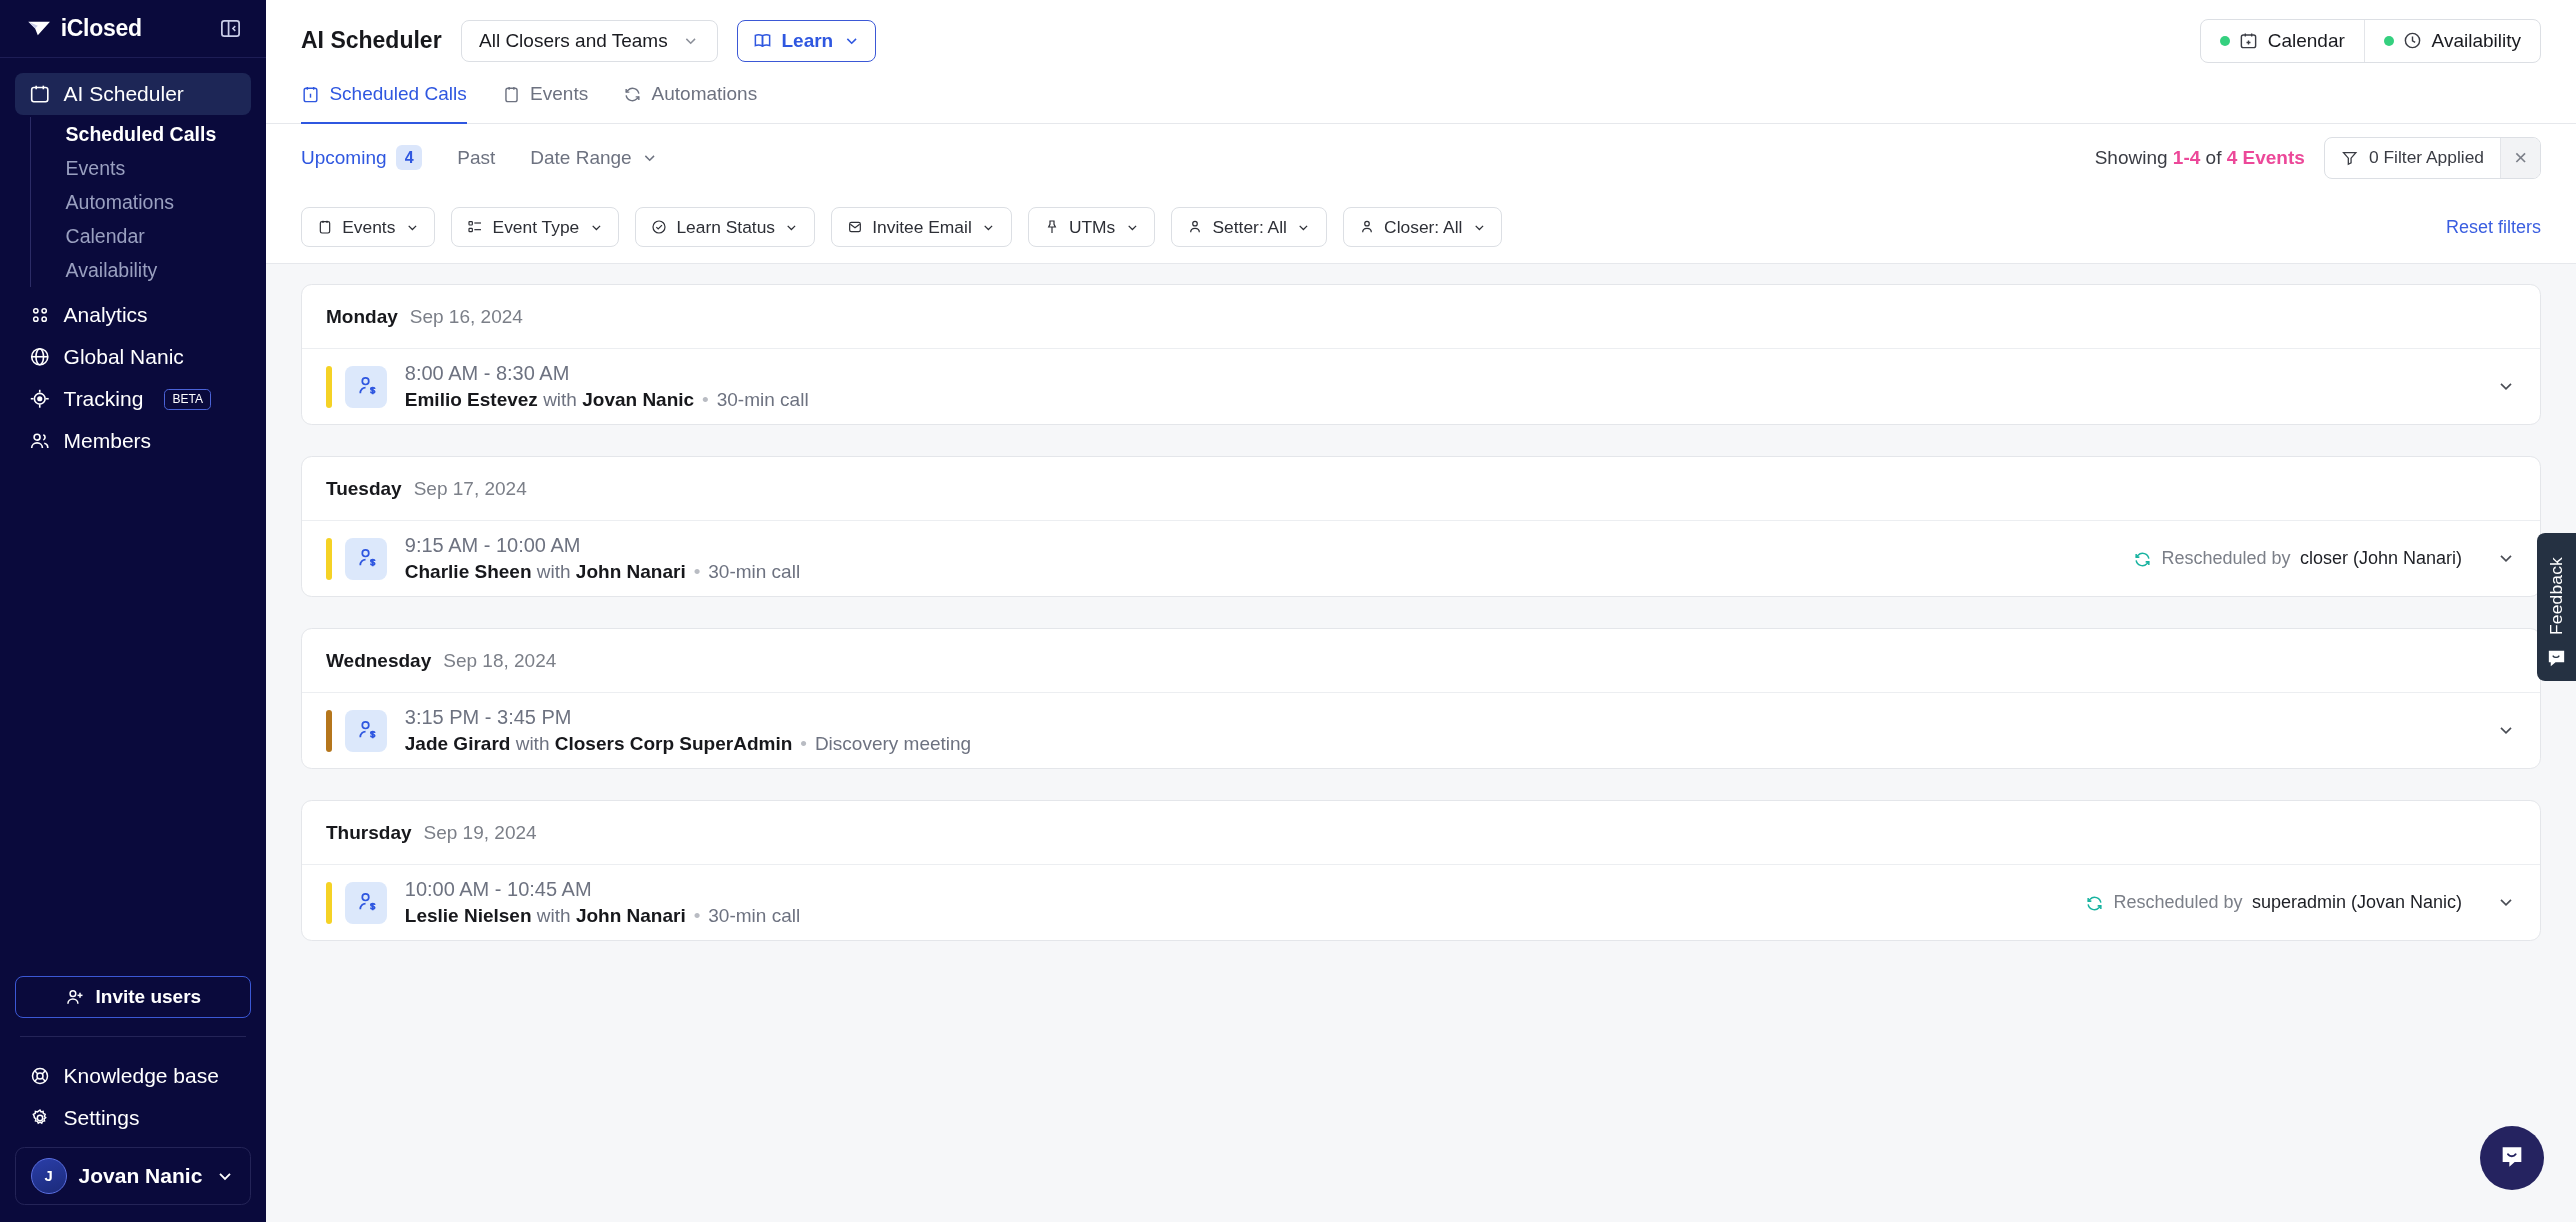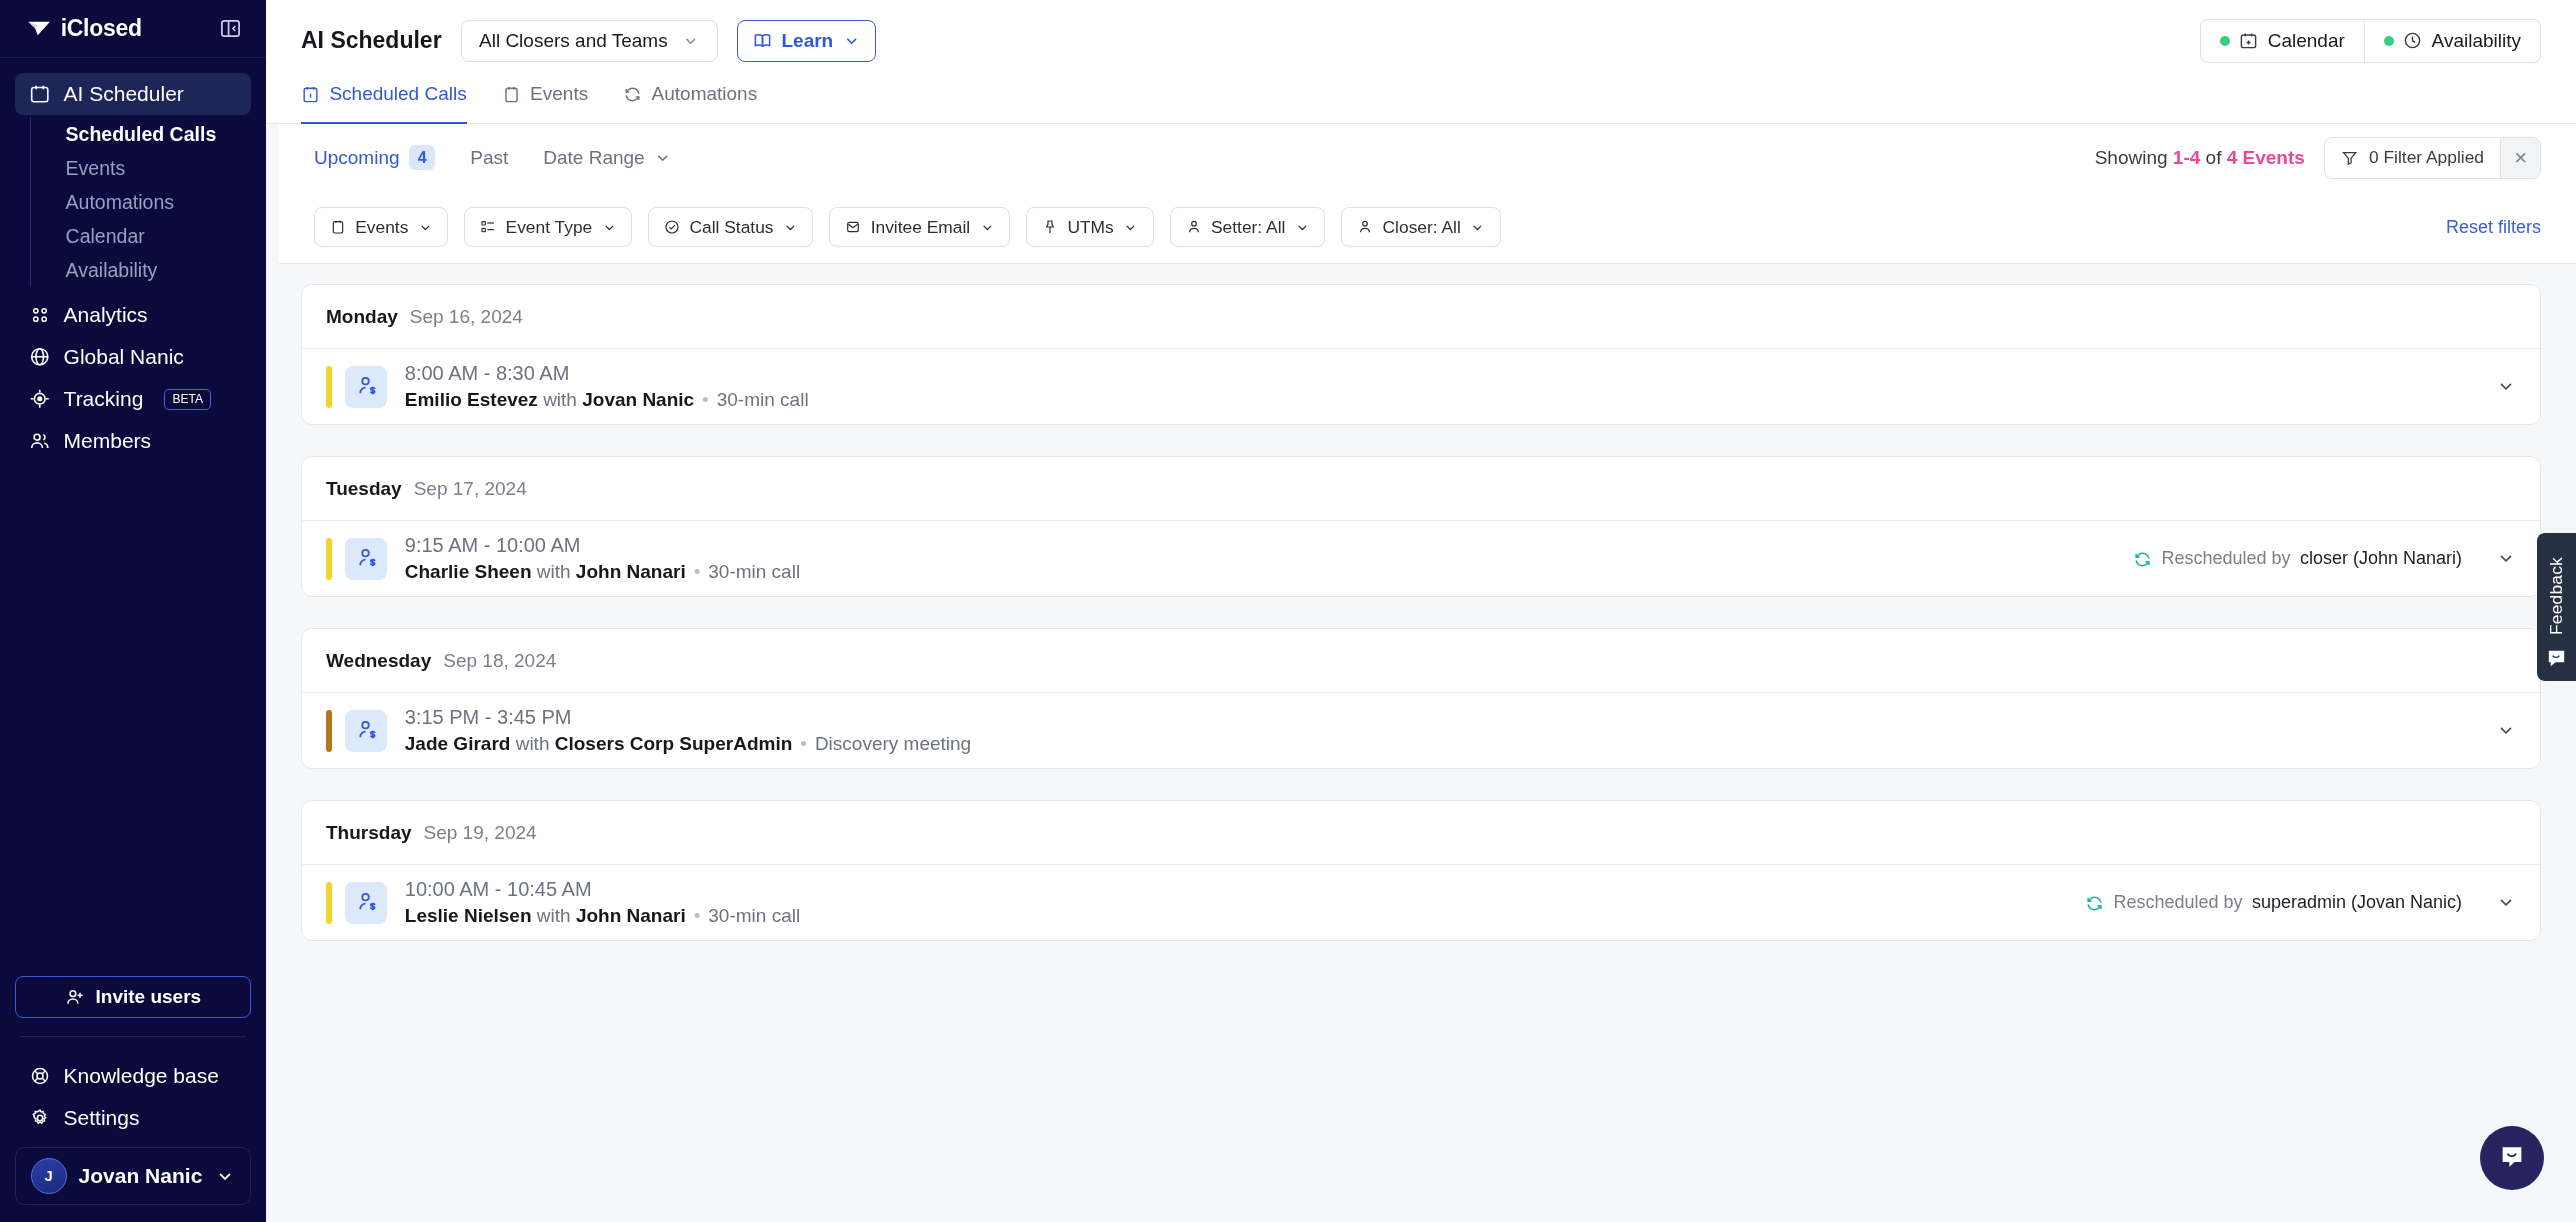--- a/index.html
+++ b/index.html
@@ -103,21 +103,21 @@
   .tabrow { display: flex; align-items: flex-end; gap: 35px; height: 51px; margin-top: 5.4px; }
   .tab {
     display: flex; align-items: center; gap: 9.4px; height: 47px;
     font-size: 19px; color: #6d7280; cursor: pointer; padding-bottom: 10.7px;
     border-bottom: 2.7px solid transparent; margin-bottom: -0.7px;
   }
   .tab.active { color: #2f57e0; border-bottom-color: #2f57e0; font-weight: 500; }
 
   
   .filterbar {
-    background: #ffffff; padding: 0 35px; border-bottom: 0.7px solid #e6e8ec; margin-left: 13px;
+    background: #ffffff; padding: 0 35px; border-bottom: 0.7px solid #e6e8ec;
   }
   .subtabs-row { display: flex; align-items: center; height: 67px; }
   .subtab {
     display: flex; align-items: center; gap: 9.4px;
     font-size: 19px; color: #6d7280; margin-right: 35px; cursor: pointer;
   }
   .subtab.active { color: #2f57e0; }
   .count-badge {
     background: #dbe6fb; color: #2f57e0; font-size: 16px; font-weight: 600;
     border-radius: 6px; padding: 2.7px 8.7px; line-height: 1.2;
@@ -487,21 +487,21 @@
           <span>Event Type</span>
           <svg width="14.8" height="14.8" viewBox="0 0 24 24" fill="none" stroke="#2d2f36" stroke-width="2">
               <path d="M6 9.5 L12 15.5 L18 9.5"></path>
             </svg>
         </div>
         <div class="chip">
           <svg width="16" height="16" viewBox="0 0 24 24" fill="none" stroke="#2d2f36" stroke-width="1.8">
               <circle cx="12" cy="12" r="9"></circle>
               <path d="M8 12.2l2.8 2.8L16.5 9.3"></path>
             </svg>
-          <span>Call Status</span>
+          <span>Learn Status</span>
           <svg width="14.8" height="14.8" viewBox="0 0 24 24" fill="none" stroke="#2d2f36" stroke-width="2">
               <path d="M6 9.5 L12 15.5 L18 9.5"></path>
             </svg>
         </div>
         <div class="chip">
           <svg width="16" height="16" viewBox="0 0 24 24" fill="none" stroke="#2d2f36" stroke-width="1.8">
               <rect x="4" y="5" width="16" height="14" rx="2.5"></rect>
               <path d="M5 8l7 5 7-5"></path>
             </svg>
           <span>Invitee Email</span>

